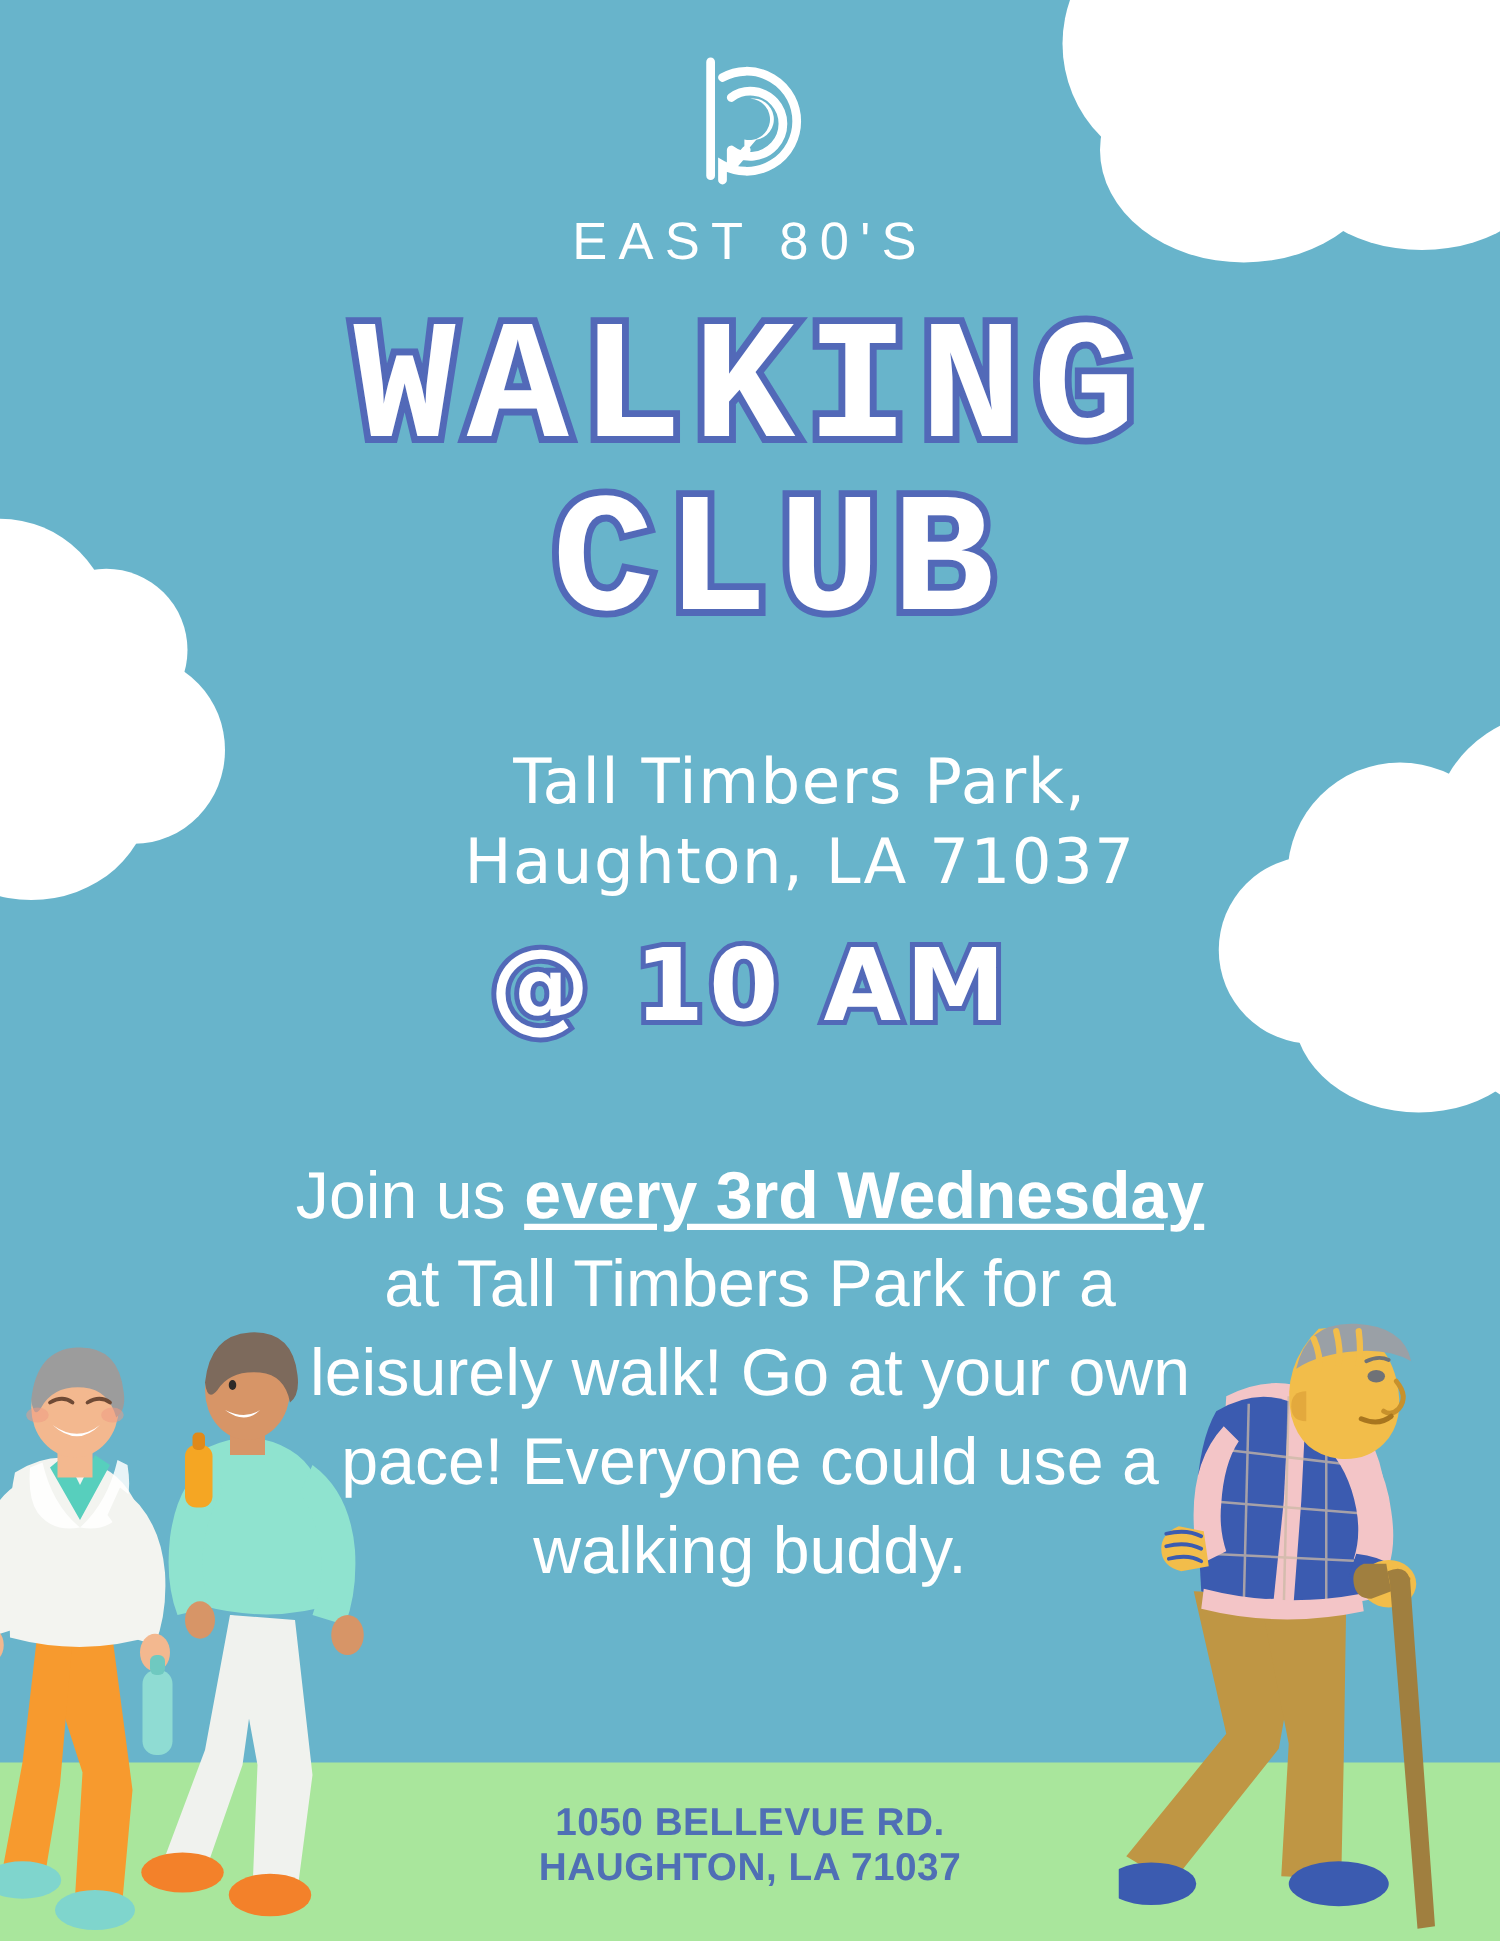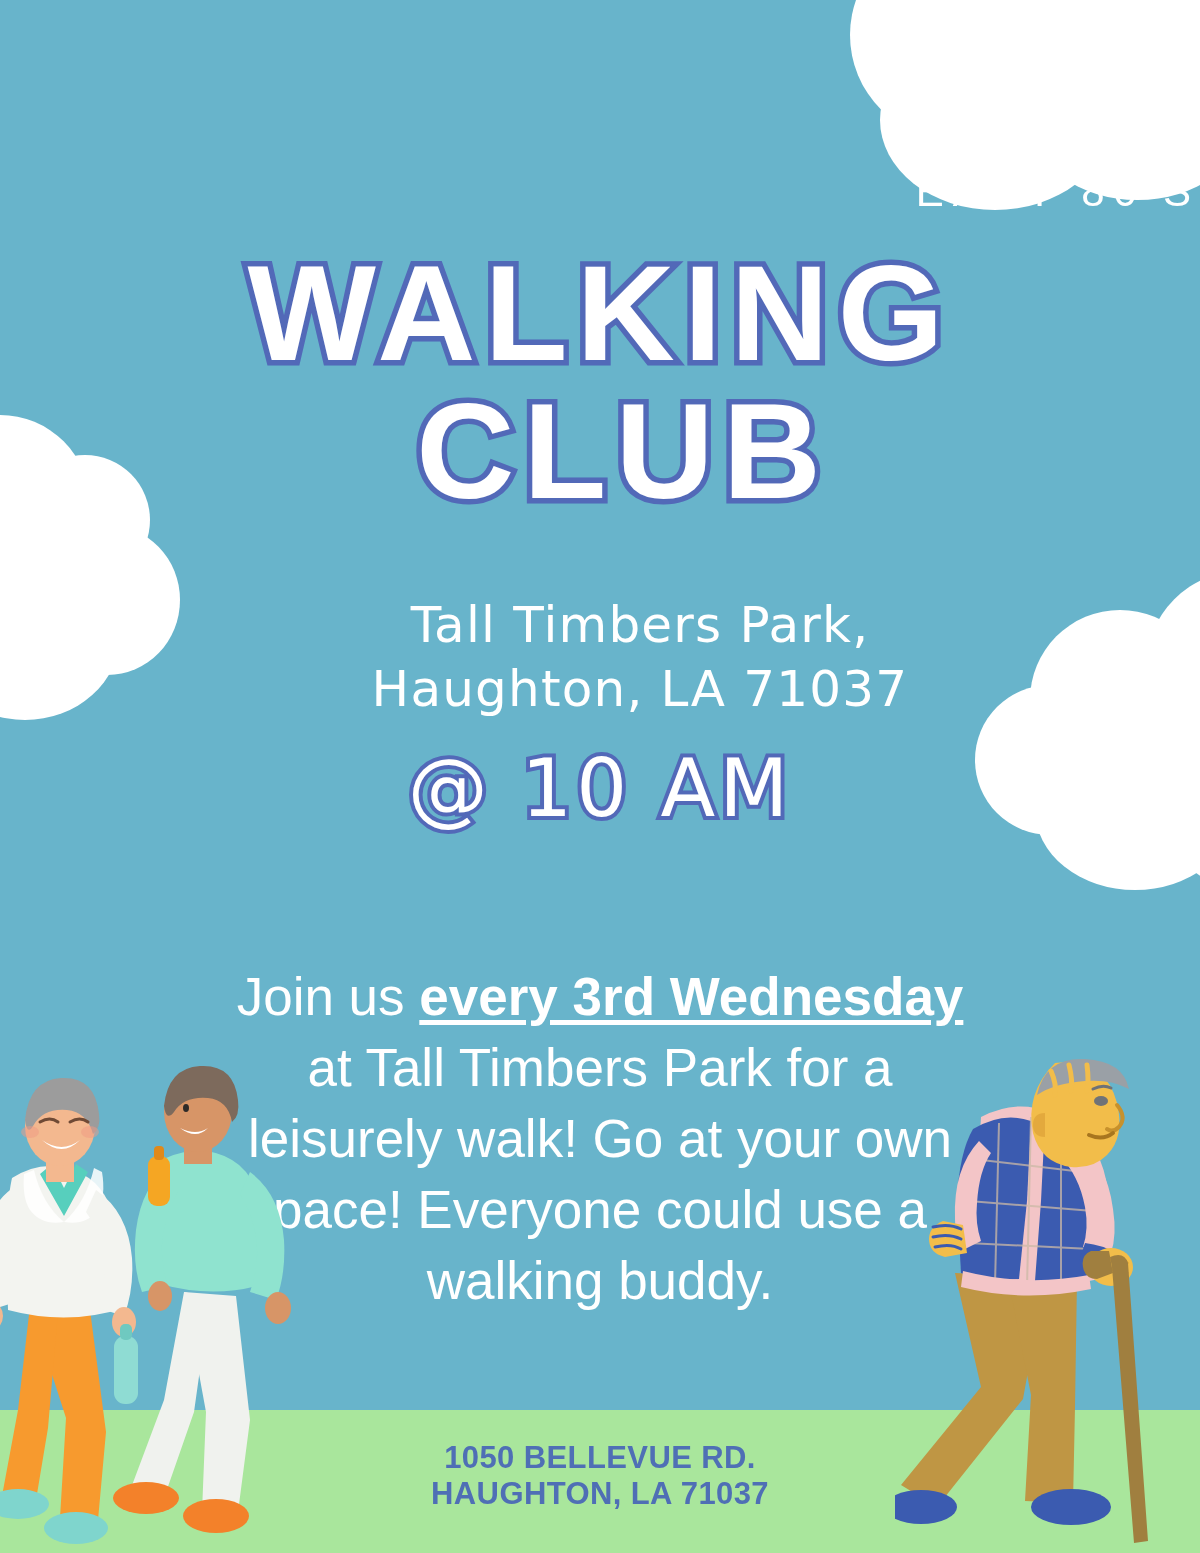--- a/index.html
+++ b/index.html
@@ -63,39 +63,39 @@
   .cloud-r .b3 { left: 0px;   top: 105px; width: 150px; height: 150px; }
   .cloud-r .b4 { left: 60px;  top: 150px; width: 200px; height: 160px; }
   .cloud-r .b5 { left: 185px; top: 140px; width: 180px; height: 170px; }
   .cloud-r .b6 { left: 110px; top: 70px;  width: 240px; height: 190px; }
 
   
   .logo-wrap {
     position: absolute;
     left: 0; top: 40px;
     width: 1200px;
-    text-align: right;
+    text-align: center;
   }
   .logo-mark { display: inline-block; width: 110px; height: 110px; }
   .brand-name {
     margin-top: 14px;
     color: #ffffff;
     font-size: 42px;
     letter-spacing: 9px;
     font-weight: 300;
     font-family: "Liberation Sans", sans-serif;
   }
 
   
   .headline {
     position: absolute;
     left: 0; top: 248px;
     width: 1200px;
     text-align: center;
-    font-family: Liberation Sans, sans-serif;
+    font-family: Liberation Mono, monospace;
     font-weight: bold;
     color: #ffffff;
     line-height: 0.97;
   }
   .headline .l1 {
     display: block;
     font-size: 136px;
     letter-spacing: 9px;
     -webkit-text-stroke: 11px #5269b8;
     paint-order: stroke fill;
@@ -125,32 +125,32 @@
     margin-left: 40px;
   }
 
   
   .time {
     position: absolute;
     left: 0; top: 742px;
     width: 1200px;
     text-align: center;
     font-family: "DejaVu Sans", sans-serif;
-    font-weight: normal;
+    font-weight: bold;
     font-size: 80px;
     letter-spacing: 4px;
     color: #ffffff;
     -webkit-text-stroke: 8px #5269b8;
     paint-order: stroke fill;
   }
 
   
   .body-copy {
     position: absolute;
-    left: 215px; top: 908px;
+    left: 215px; top: 868px;
     width: 770px;
     text-align: center;
     color: #ffffff;
     font-size: 53px;
     line-height: 1.34;
     font-weight: 300;
     font-family: "Liberation Sans", sans-serif;
   }
   .body-copy .em {
     font-weight: bold;

